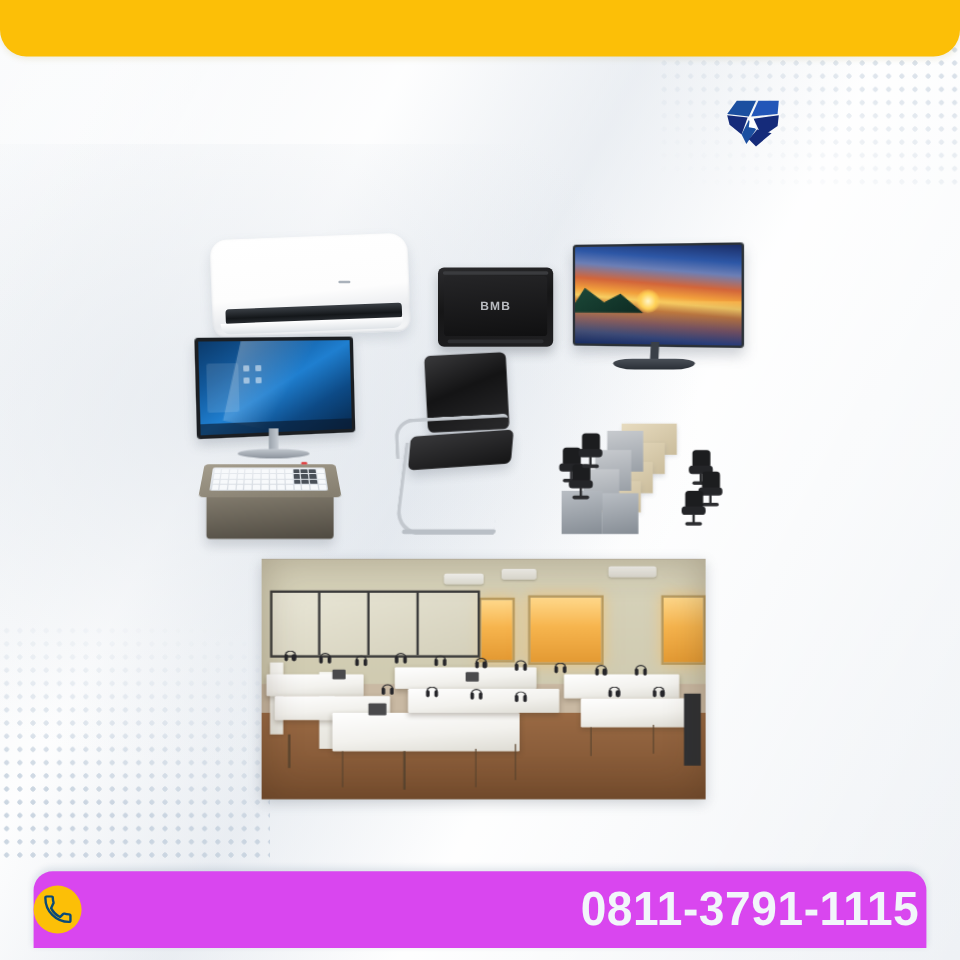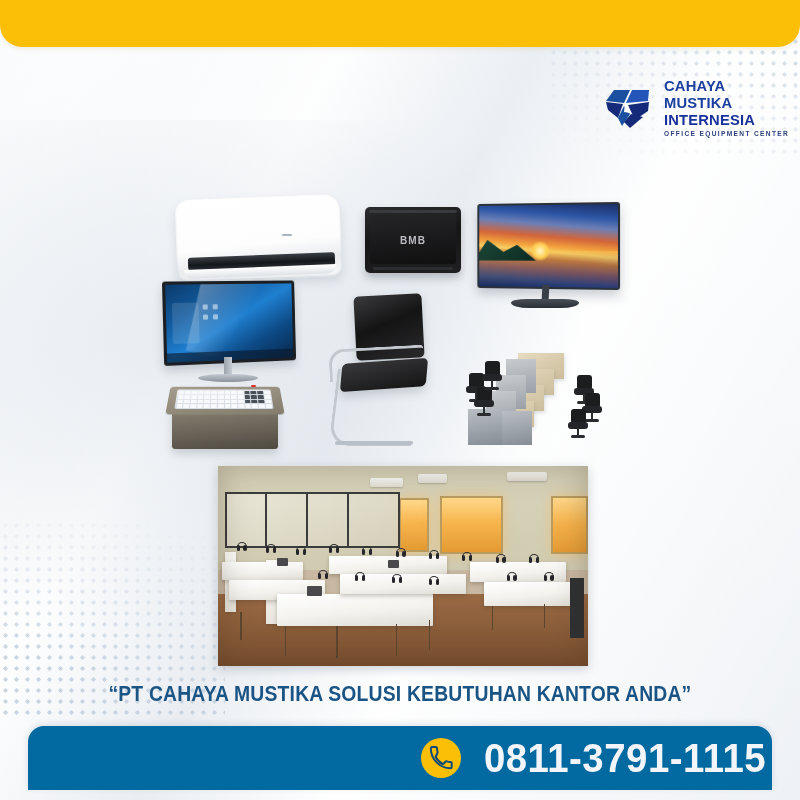--- a/index.html
+++ b/index.html
@@ -95,21 +95,21 @@
     background:linear-gradient(180deg,#3a3f45,#14171a 60%,#2a2e33);
     transform:rotate(-2.2deg);
   }
   .ac .lip{
     position:absolute;left:5%;right:3%;bottom:3px;height:9px;border-radius:0 0 8px 8px;
     background:linear-gradient(180deg,#ffffff,#dfe3e7);transform:rotate(-2.2deg);
   }
   .ac .led{position:absolute;right:30%;top:45%;width:10px;height:2px;background:#aab2bb;border-radius:1px;}
 
   
-  .spk{left:215px;top:22px;width:96px;height:66px;}
+  .spk{left:215px;top:38px;width:96px;height:66px;}
   .spk .cab{
     position:absolute;inset:0;border-radius:5px;
     background:linear-gradient(170deg,#2b2b2d 0%,#161617 45%,#202022 100%);
     box-shadow:0 5px 9px rgba(60,65,75,.3);
   }
   .spk .grillpanel{position:absolute;left:5px;right:5px;top:7px;bottom:9px;border-radius:3px;
     background:linear-gradient(175deg,#252527,#101011);}
   .spk .lbl{
     position:absolute;left:0;right:0;top:50%;transform:translateY(-50%);
     text-align:center;color:#c9ccd1;font-size:10px;font-weight:700;letter-spacing:1px;opacity:.9;
@@ -261,22 +261,22 @@
   .tagline{
     position:absolute;left:0;top:682px;width:800px;text-align:center;
     color:#1a5484;font-weight:700;font-size:21.5px;letter-spacing:.2px;
     font-family:"Liberation Sans Narrow","Liberation Sans",sans-serif;
   }
   .tagline span{display:inline-block;transform:scaleX(.9);}
 
   
   .bottom-bar{
     position:absolute;left:28px;top:726px;width:744px;height:64px;
-    background:#0369a1;border-radius:16px 16px 0 0;
-    display:flex;align-items:center;justify-content:flex-end;gap:17px;
+    background:#d946ef;border-radius:16px 16px 0 0;
+    display:flex;align-items:center;justify-content:space-between;gap:17px;
     box-shadow:0 -2px 6px rgba(20,60,100,.12);
   }
   .phone-icon{width:40px;height:40px;border-radius:50%;background:#fcbf07;
     display:flex;align-items:center;justify-content:center;flex:0 0 auto;}
   .phone-num{
     color:#f2f6fa;font-weight:700;font-size:40px;letter-spacing:.5px;
     font-family:"Liberation Sans Narrow","Liberation Sans",sans-serif;
     transform:scaleX(.96);line-height:1;
   }
 </style>
@@ -297,26 +297,20 @@
   <div class="logo-wrap">
     <svg class="logo-mark" viewBox="0 0 52 48">
       <polygon points="10,6 26,6 20,19 2,17" fill="#1b4fa0"></polygon>
       <polygon points="28,6 45,6 44,17 22,19" fill="#2356b8"></polygon>
       <polygon points="2,18 19,20 14,34 4,26" fill="#152b7a"></polygon>
       <polygon points="45,18 44,27 31,36 24,21" fill="#152b7a"></polygon>
       <polygon points="20,22 26,30 18,42 14,34" fill="#1b4fa0"></polygon>
       <polygon points="27,30 39,33 26,44 20,38" fill="#152b7a"></polygon>
       <polygon points="21,20 24,21 26,29 20,28" fill="#ffffff"></polygon>
     </svg>
-    <div class="logo-text">
-      <span class="lt">CAHAYA</span>
-      <span class="lt">MUSTIKA</span>
-      <span class="lt l3">INTERNESIA</span>
-      <span class="logo-tag">OFFICE EQUIPMENT CENTER</span>
-    </div>
   </div>
 
   <div class="collage">
 
     <div class="prod ac">
       <div class="body"></div>
         <div class="vent"></div>
         <div class="lip"></div>
         <div class="led"></div>
     </div>
@@ -596,23 +590,20 @@
     <div class="ph-leg" style="left:48%;top:79%;height:16%;"></div>
     <div class="ph-leg" style="left:57%;top:77%;height:15%;"></div>
     <div class="ph-leg" style="left:74%;top:70%;height:12%;"></div>
     <div class="ph-leg" style="left:88%;top:69%;height:12%;"></div>
     <div class="ph-leg" style="left:6%;top:73%;height:14%;"></div>
 
     <div class="ph-board"></div>
     <div class="ph-vign"></div>
   </div>
 
-  <div class="tagline">
-    <span>“PT CAHAYA MUSTIKA SOLUSI KEBUTUHAN KANTOR ANDA”</span>
-  </div>
 
   <div class="bottom-bar">
     <div class="phone-icon">
       <svg width="24" height="24" viewBox="0 0 24 24" aria-hidden="true">
         <path d="M6.6 10.8c1.6 3.2 4.2 5.8 7.4 7.4l2.5-2.5c.3-.3.8-.4 1.2-.3 1.2.4 2.5.6 3.8.6.7 0 1.2.5 1.2 1.2V21c0 .7-.5 1.2-1.2 1.2C10.7 22.2 1.8 13.3 1.8 2.3 1.8 1.6 2.3 1 3 1h3.8c.7 0 1.2.5 1.2 1.2 0 1.3.2 2.6.6 3.8.1.4 0 .9-.3 1.2L6.6 10.8z" fill="none" stroke="#0a4a78" stroke-width="2" stroke-linejoin="round"></path>
       </svg>
     </div>
     <div class="phone-num">0811-3791-1115</div>
   </div>
 

